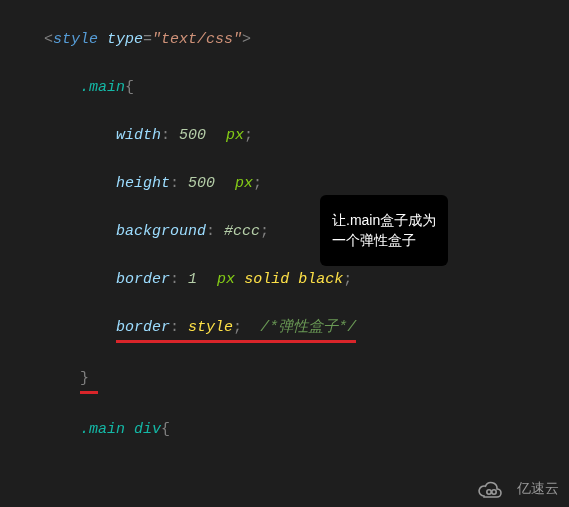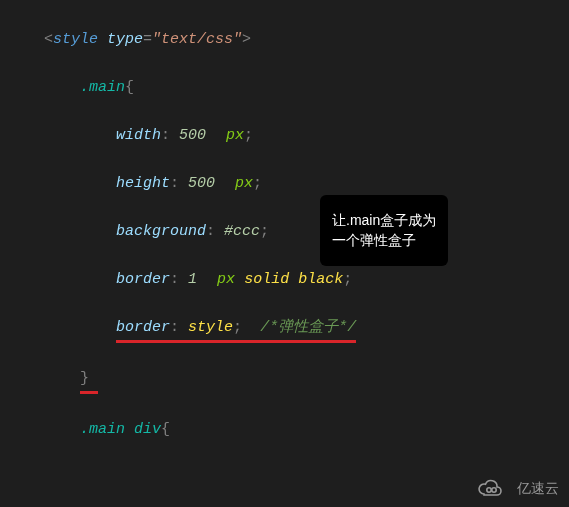--- a/index.html
+++ b/index.html
@@ -51,21 +51,21 @@
   }
   .watermark {
     position: absolute;
     right: 10px;
     bottom: 8px;
     color: #999;
     font-style: normal;
     font-family: "Microsoft YaHei", sans-serif;
     font-size: 14px;
     display: flex;
-    align-items: center;
+    align-items: flex-end;
     gap: 14px;
   }
   .watermark svg { display:block; }
 </style>
 </head>
 <body>
 
 <div class="code-area">
 <span class="line">    <span class="punct">&lt;</span><span class="tag">style</span> <span class="attr-name">type</span><span class="punct">=</span><span class="attr-val">"text/css"</span><span class="punct">&gt;</span></span>
 <span class="line">        <span class="selector">.main</span><span class="punct">{</span></span>

